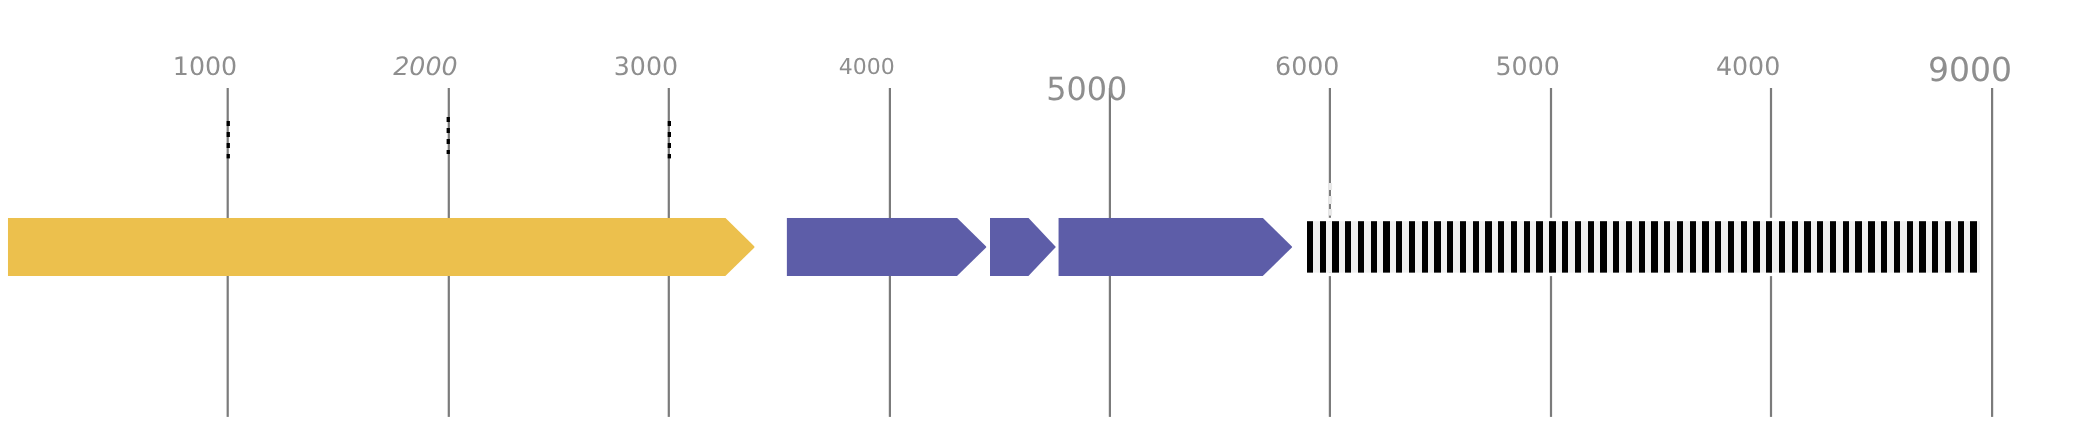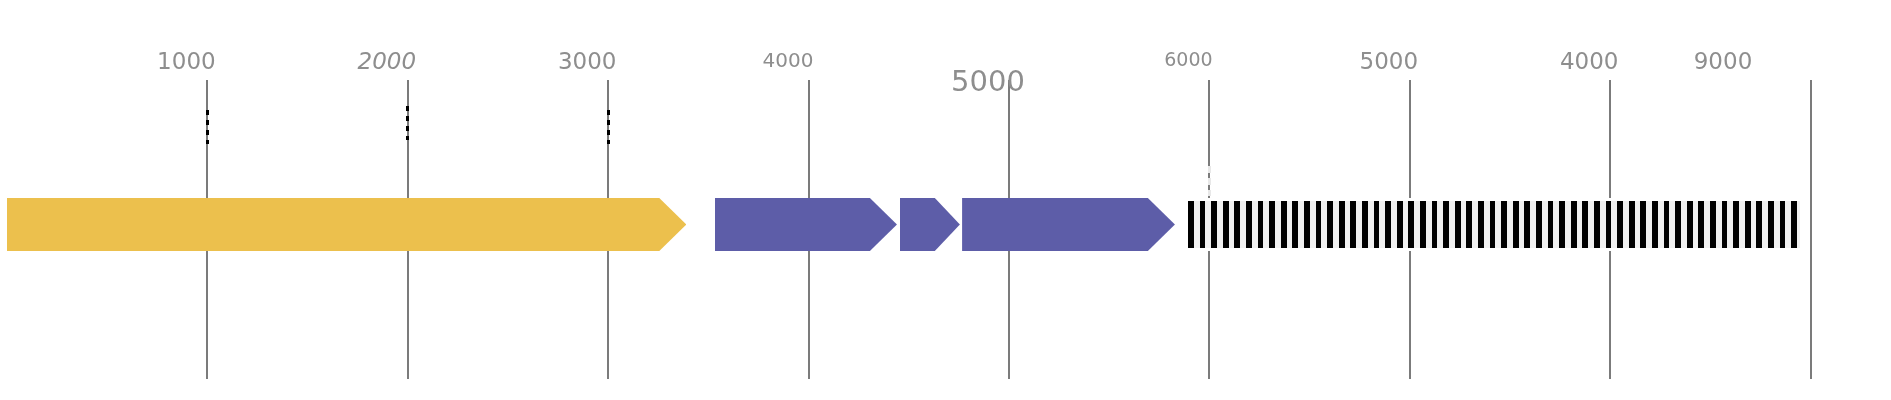--- a/index.html
+++ b/index.html
@@ -72,27 +72,27 @@
       <div class="tick-label" style="left: 186.4px; top: 50px; color: rgb(142, 142, 142); font-size: 23px;">1000</div>
       <div class="gridline" style="left: 406.8px; top: 80px; height: 299px; background: rgb(123, 123, 123);"></div>
       <div class="tick-label" style="left: 386.8px; top: 50px; color: rgb(142, 142, 142); font-size: 23px; font-style: italic;">2000</div>
       <div class="gridline" style="left: 607.2px; top: 80px; height: 299px; background: rgb(123, 123, 123);"></div>
       <div class="tick-label" style="left: 587.2px; top: 50px; color: rgb(142, 142, 142); font-size: 23px;">3000</div>
       <div class="gridline" style="left: 807.6px; top: 80px; height: 299px; background: rgb(123, 123, 123);"></div>
       <div class="tick-label" style="left: 788px; top: 50px; color: rgb(142, 142, 142); font-size: 20px;">4000</div>
       <div class="gridline" style="left: 1008px; top: 80px; height: 299px; background: rgb(123, 123, 123);"></div>
       <div class="tick-label" style="left: 988px; top: 67px; color: rgb(142, 142, 142); font-size: 29px;">5000</div>
       <div class="gridline" style="left: 1208.4px; top: 80px; height: 299px; background: rgb(123, 123, 123);"></div>
-      <div class="tick-label" style="left: 1188.4px; top: 50px; color: rgb(142, 142, 142); font-size: 19px;">6000</div>
+      <div class="tick-label" style="left: 1188.4px; top: 50px; color: rgb(142, 142, 142); font-size: 23px;">6000</div>
       <div class="gridline" style="left: 1408.8px; top: 80px; height: 299px; background: rgb(123, 123, 123);"></div>
       <div class="tick-label" style="left: 1388.8px; top: 50px; color: rgb(142, 142, 142); font-size: 23px;">5000</div>
       <div class="gridline" style="left: 1609.2px; top: 80px; height: 299px; background: rgb(123, 123, 123);"></div>
       <div class="tick-label" style="left: 1589.2px; top: 50px; color: rgb(142, 142, 142); font-size: 23px;">4000</div>
       <div class="gridline" style="left: 1809.6px; top: 80px; height: 299px; background: rgb(123, 123, 123);"></div>
-      <div class="tick-label" style="left: 1723px; top: 50px; color: rgb(142, 142, 142); font-size: 23px;">9000</div>
+      <div class="tick-label" style="left: 1791px; top: 50px; color: rgb(142, 142, 142); font-size: 30px;">9000</div>
     </div>
   <div id="track">
       <div class="feature arrow" style="left: 7px; top: 198px; width: 679.356px; height: 53px; background: rgb(236, 192, 77); clip-path: polygon(0px 0px, 652.302px 0px, 679.356px 26.5px, 652.302px 53px, 0px 53px);"></div>
       <div class="feature arrow" style="left: 715.013px; top: 198px; width: 181.963px; height: 53px; background: rgb(93, 93, 168); clip-path: polygon(0px 0px, 154.909px 0px, 181.963px 26.5px, 154.909px 53px, 0px 53px);"></div>
       <div class="feature arrow" style="left: 899.982px; top: 198px; width: 59.9196px; height: 53px; background: rgb(93, 93, 168); clip-path: polygon(0px 0px, 34.8696px 0px, 59.9196px 26.5px, 34.8696px 53px, 0px 53px);"></div>
       <div class="feature arrow" style="left: 962.106px; top: 198px; width: 212.825px; height: 53px; background: rgb(93, 93, 168); clip-path: polygon(0px 0px, 185.771px 0px, 212.825px 26.5px, 185.771px 53px, 0px 53px);"></div>
       <div class="feature striped-box" style="left: 1184.95px; top: 198px; width: 618.034px; height: 53px; border-color: rgb(255, 255, 255); background: repeating-linear-gradient(to right, rgb(0, 0, 0) 0px, rgb(0, 0, 0) 5.7px, rgb(240, 240, 240) 5.7px, rgb(240, 240, 240) 11.6px);"></div>
     </div>
   <div id="artifacts">
       <div class="dash-artifact gap" style="left: 205.9px; top: 110px; height: 34px;"></div>

